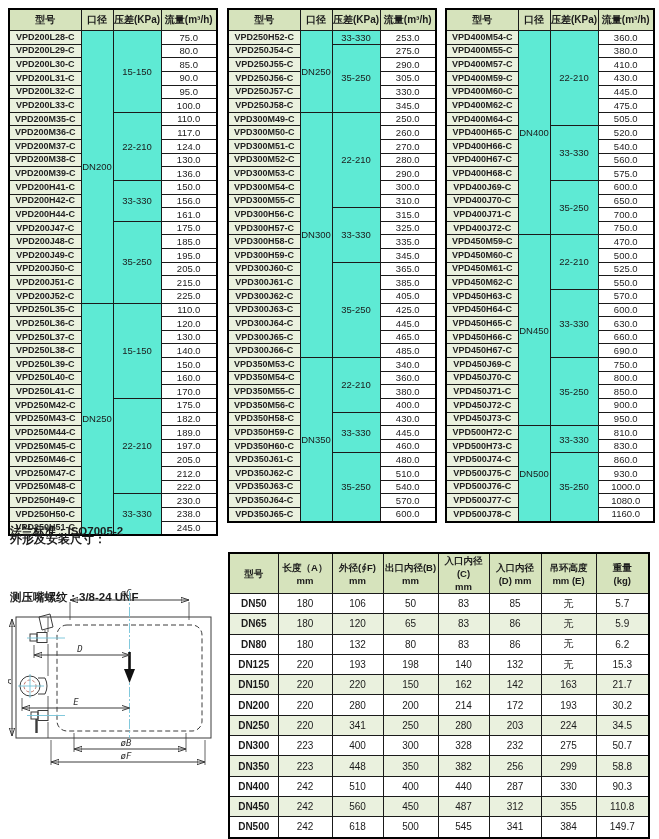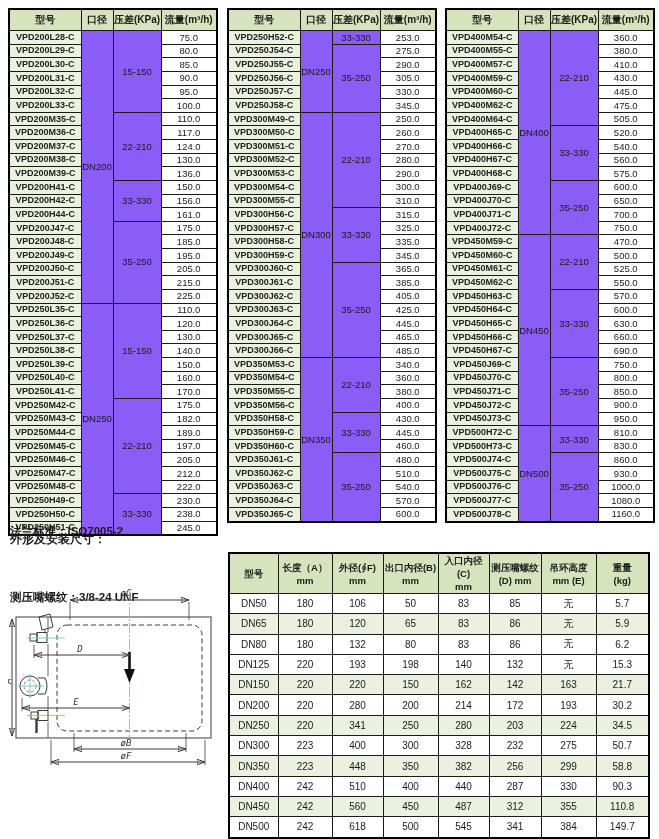--- a/index.html
+++ b/index.html
@@ -10,35 +10,35 @@
         font-family:"Liberation Sans",sans-serif;color:var(--ink);}
   table{border-collapse:collapse;table-layout:fixed;}
   
   .spec-table{position:absolute;top:8px;border:2px solid #000;background:#fff;}
   #spec-t1{left:8px;} #spec-t2{left:227px;} #spec-t3{left:445px;}
   .spec-table th{background:var(--hg);font-size:10px;font-weight:bold;height:20px;
                  border:1px solid var(--bd);padding:0;text-align:center;}
   .spec-table td{font-size:9px;height:12.63px;line-height:1;text-align:center;
                  border:1px solid var(--bd);padding:0;overflow:hidden;white-space:nowrap;}
   .spec-table td.model{background:var(--cg);font-weight:bold;color:#222;}
-  .spec-table td.dia, .spec-table td.pres{font-size:9.5px;background:#8b5cf6;}
+  .spec-table td.dia, .spec-table td.pres{font-size:9.5px;background:#5eead4;}
   .spec-table td.flow{font-size:9.5px;background:#fff;}
   
   .abs{position:absolute;}
   .section-title{left:10px;top:531px;font-size:12px;font-weight:bold;}
   .section-sub1{left:10px;top:524px;font-size:11.5px;font-weight:bold;}
   .section-sub2{left:10px;top:590px;font-size:11.5px;font-weight:bold;}
   
   .dim-table{position:absolute;left:228px;top:552px;border:2px solid #000;background:#fff;}
   .dim-table th{background:var(--hg);font-size:9.5px;font-weight:bold;height:36px;
                 border:1px solid var(--bd);padding:0 1px;text-align:center;line-height:13px;}
   .dim-table td{font-size:10px;height:19.3px;text-align:center;border:1px solid var(--bd);
                 padding:0;background:#fff;}
   .dim-table tr.alt td{background:var(--cg);}
-  .dim-table td.dn{font-weight:normal;}
+  .dim-table td.dn{font-weight:bold;}
   
   .drawing{position:absolute;left:8px;top:586px;}
   .drawing line,.drawing rect,.drawing path,.drawing circle,.drawing polygon.o{
     stroke:#3c3c3c;fill:none;stroke-width:1;}
   .drawing .thin{stroke-width:0.8;}
   .drawing .cyan{stroke:var(--cyan);stroke-width:0.9;}
   .drawing .redc{stroke:#b5675a;stroke-width:0.9;}
   .drawing .fillk{fill:#111;stroke:none;}
   .drawing text{fill:#333;font-family:"DejaVu Sans Mono",monospace;font-style:italic;
                 font-size:9px;text-anchor:middle;stroke:none;}
@@ -663,21 +663,21 @@
           </th>
           <th>
             <div>出口内径(B)</div>
             <div>mm</div>
           </th>
           <th>
             <div>入口内径(C)</div>
             <div>mm</div>
           </th>
           <th>
-            <div>测压嘴螺纹</div>
+            <div>入口内径</div>
             <div>(D) mm</div>
           </th>
           <th>
             <div>吊环高度</div>
             <div>mm (E)</div>
           </th>
           <th>
             <div>重量</div>
             <div>(kg)</div>
           </th>

